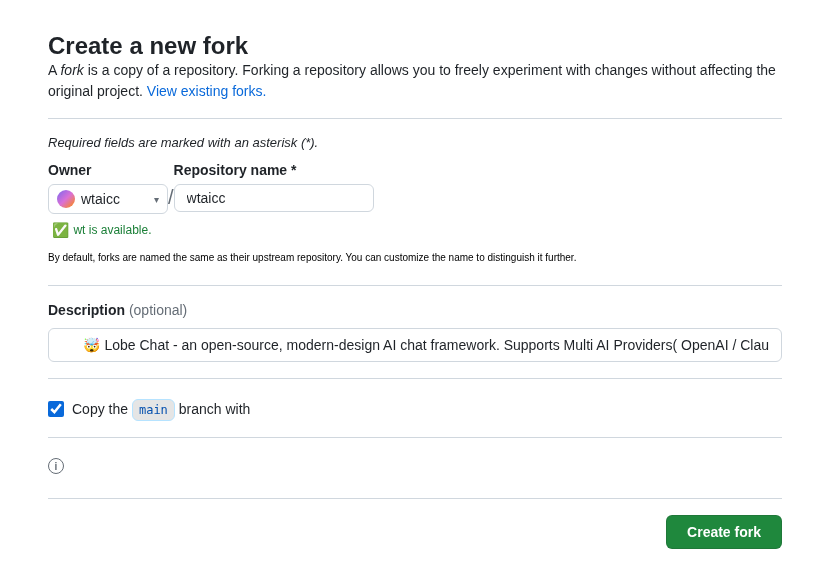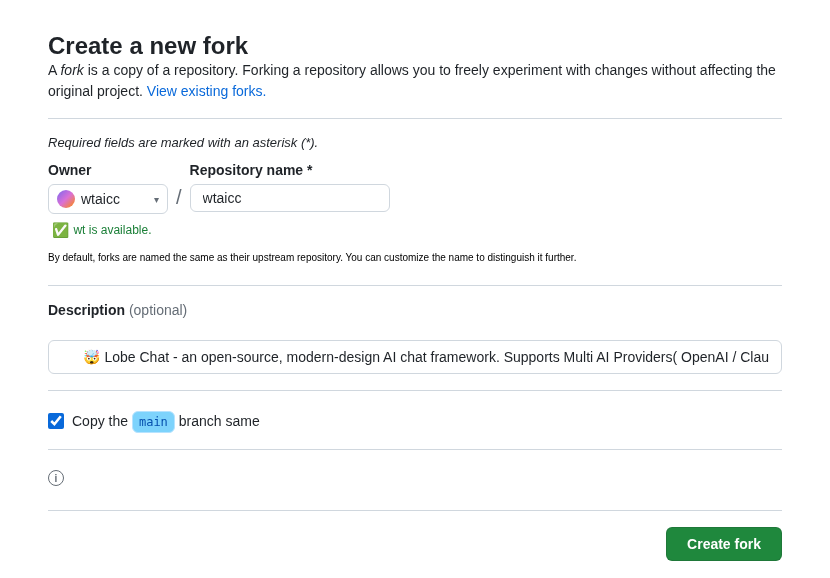--- a/index.html
+++ b/index.html
@@ -48,28 +48,27 @@
     .required-note {
       font-size: 13px;
       font-style: italic;
       color: #1f2328;
       margin-bottom: 12px;
     }
 
     .form-row {
       display: flex;
       align-items: flex-start;
-      gap: 8px;
       margin-bottom: 8px;
     }
 
     .form-group {
       display: flex;
       flex-direction: column;
-      gap: 16px;
+      gap: 4px;
     }
 
     .owner-select-display {
       display: flex;
       align-items: center;
       gap: 6px;
       background: #ffffff;
       border: 1px solid #d0d7de;
       border-radius: 6px;
       padding: 5px 28px 5px 8px;
@@ -166,21 +165,21 @@
     }
 
     .checkbox-label-text {
       font-size: 14px;
       color: #1f2328;
       line-height: 1.5;
     }
 
     .branch-badge {
       display: inline-block;
-      background: #7dd3fc;
+      background: #e5e5e5;
       color: #0550ae;
       border: 1px solid #b6e3ff;
       border-radius: 6px;
       padding: 1px 6px;
       font-size: 12px;
       font-family: ui-monospace, SFMono-Regular, "SF Mono", Consolas, monospace;
       text-align: center;
     }
 
     .checkbox-sub-text {
@@ -308,21 +307,21 @@
 </div>
 
 <hr class="divider">
 
 <div class="checkbox-row">
   <input type="checkbox" class="checkbox-input" id="copy-branch-checkbox" checked="" style="">
   <div>
     <label for="copy-branch-checkbox" class="checkbox-label-text">
       <span>Copy the</span>
       <span class="branch-badge">main</span>
-      <span>branch same</span>
+      <span>branch with</span>
     </label>
   </div>
 </div>
 
 <hr class="divider">
 
 <div class="info-row">
   <div class="info-icon">
     <span>i</span>
   </div>

